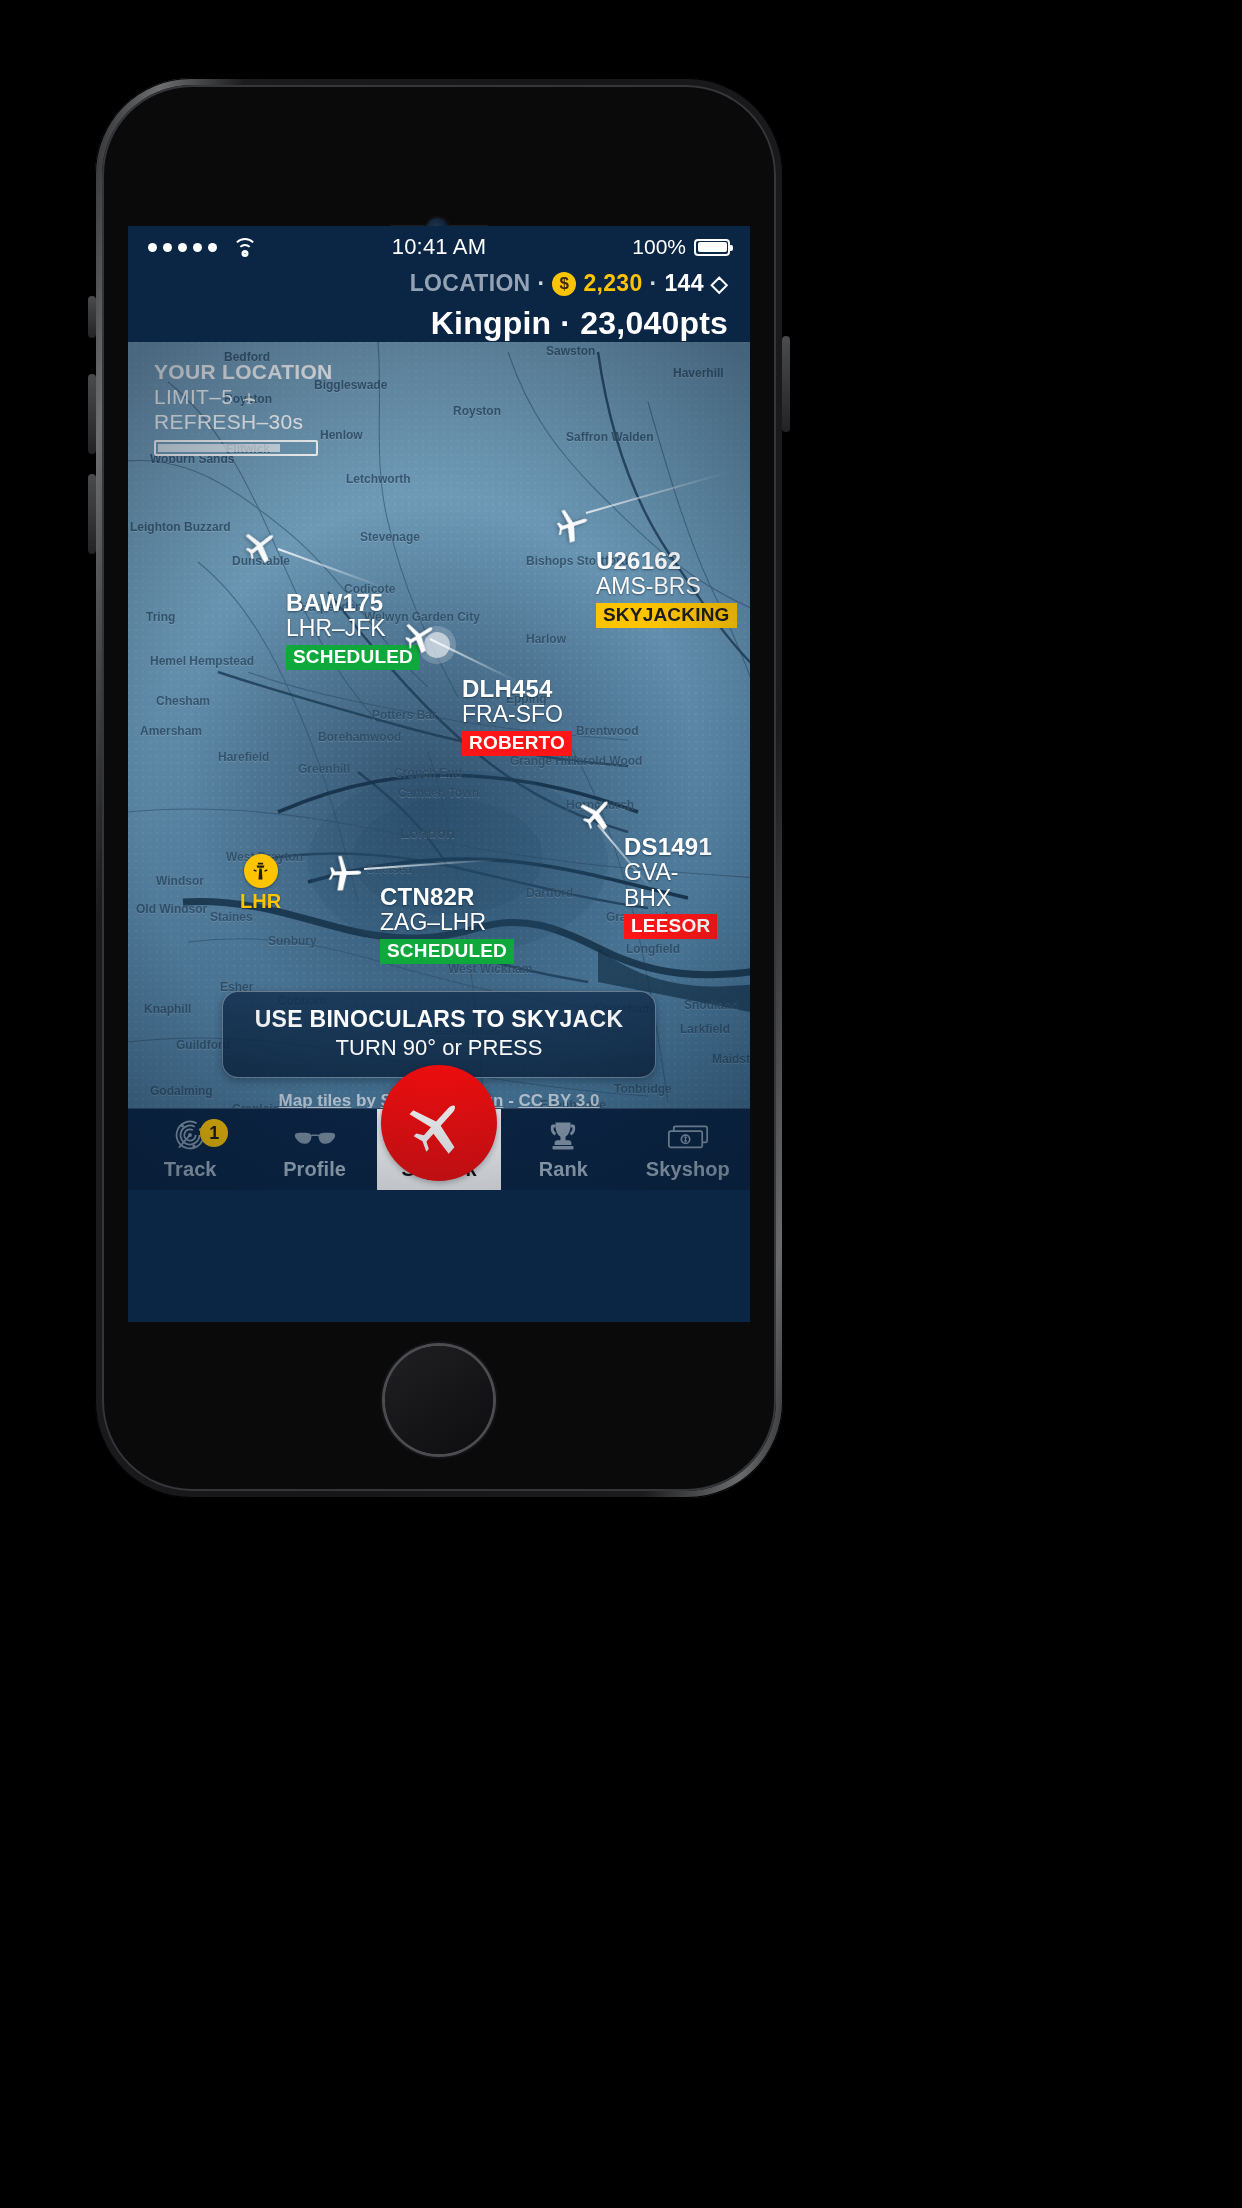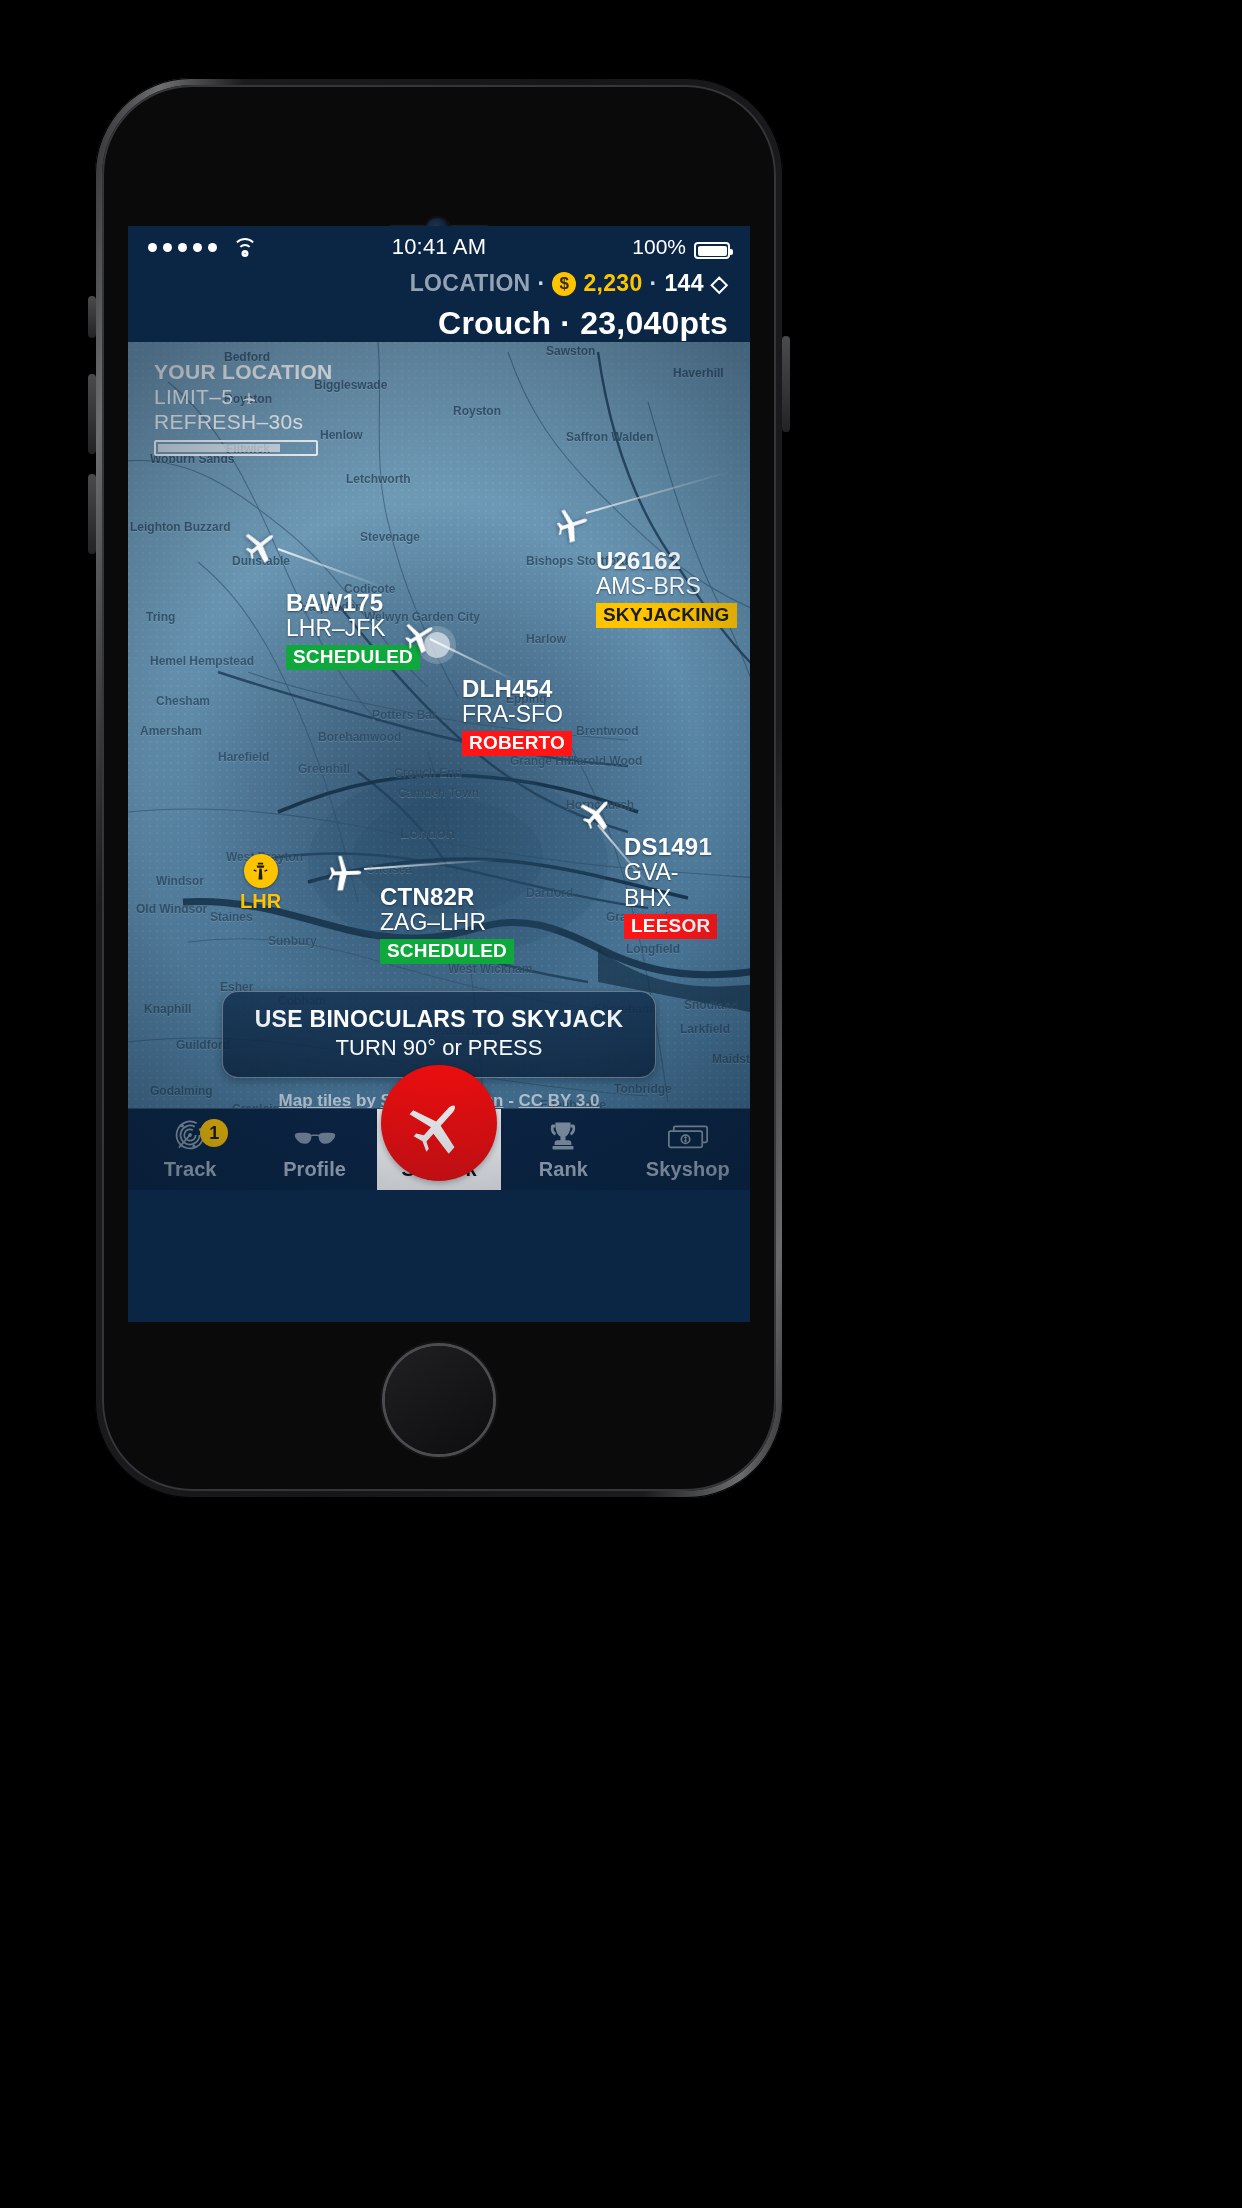--- a/index.html
+++ b/index.html
@@ -53,21 +53,21 @@
   .wifi{ margin-left:15px; width:26px; height:19px; position:relative;}
   .wifi i{ position:absolute; left:50%; transform:translateX(-50%); border:2.6px solid #fff;
     border-bottom-color:transparent; border-left-color:transparent; border-right-color:transparent;
     border-radius:50%;}
   .wifi i:nth-child(1){ top:0; width:25px; height:25px;}
   .wifi i:nth-child(2){ top:6px; width:15px; height:15px;}
   .wifi i:nth-child(3){ top:12px; width:7px; height:7px; border:3.2px solid #fff;
     border-radius:50%; border-bottom-color:#fff; border-left-color:#fff; border-right-color:#fff;}
   .clock{ position:absolute; left:50%; top:50%; transform:translate(-50%,-50%);
     font-size:22px; font-weight:400; letter-spacing:.2px;}
-  .right-status{ margin-left:auto; display:flex; align-items:flex-end; gap:8px; font-size:21px;}
+  .right-status{ margin-left:auto; display:flex; align-items:center; gap:8px; font-size:21px;}
   .battery{ width:36px; height:17px; border:2px solid #fff; border-radius:4px; position:relative;}
   .battery::after{ content:""; position:absolute; right:-5px; top:4.5px; width:3px; height:6px;
     background:#fff; border-radius:0 2px 2px 0;}
   .battery span{ position:absolute; left:1.5px; top:1.5px; bottom:1.5px; right:1.5px;
     background:#fff; border-radius:2px;}
 
   
   .header{ background:#0b2545; padding:2px 22px 0; color:#fff; }
   .stats{ text-align:right; font-size:23px; font-weight:bold; letter-spacing:.3px;
     display:flex; justify-content:flex-end; align-items:center; gap:7px; }
@@ -210,21 +210,21 @@
     <div class="header">
       <div class="stats">
         <span class="user">LOCATION</span>
         <span class="sep">·</span>
         <span class="coin">$</span>
         <span class="gold">2,230</span>
         <span class="sep">·</span>
         <span>144</span>
         <span class="gem">◇</span>
       </div>
-      <div class="rank">Crouch · 23,040pts</div>
+      <div class="rank">Kingpin · 23,040pts</div>
     </div>
 
     <div class="map">
       <div class="map-tex"></div>
 
       <svg class="roads" viewBox="0 0 622 848" preserveAspectRatio="none">
         <g stroke="#2c4a63" fill="none" opacity=".55" stroke-width="1.1">
           <path d="M-10,120 C60,110 110,150 160,190 C215,235 250,300 300,345"></path>
           <path d="M40,40 C90,80 120,140 150,210 C180,280 205,330 250,380"></path>
           <path d="M250,0 C255,60 245,120 260,180 C275,245 300,300 330,355"></path>

